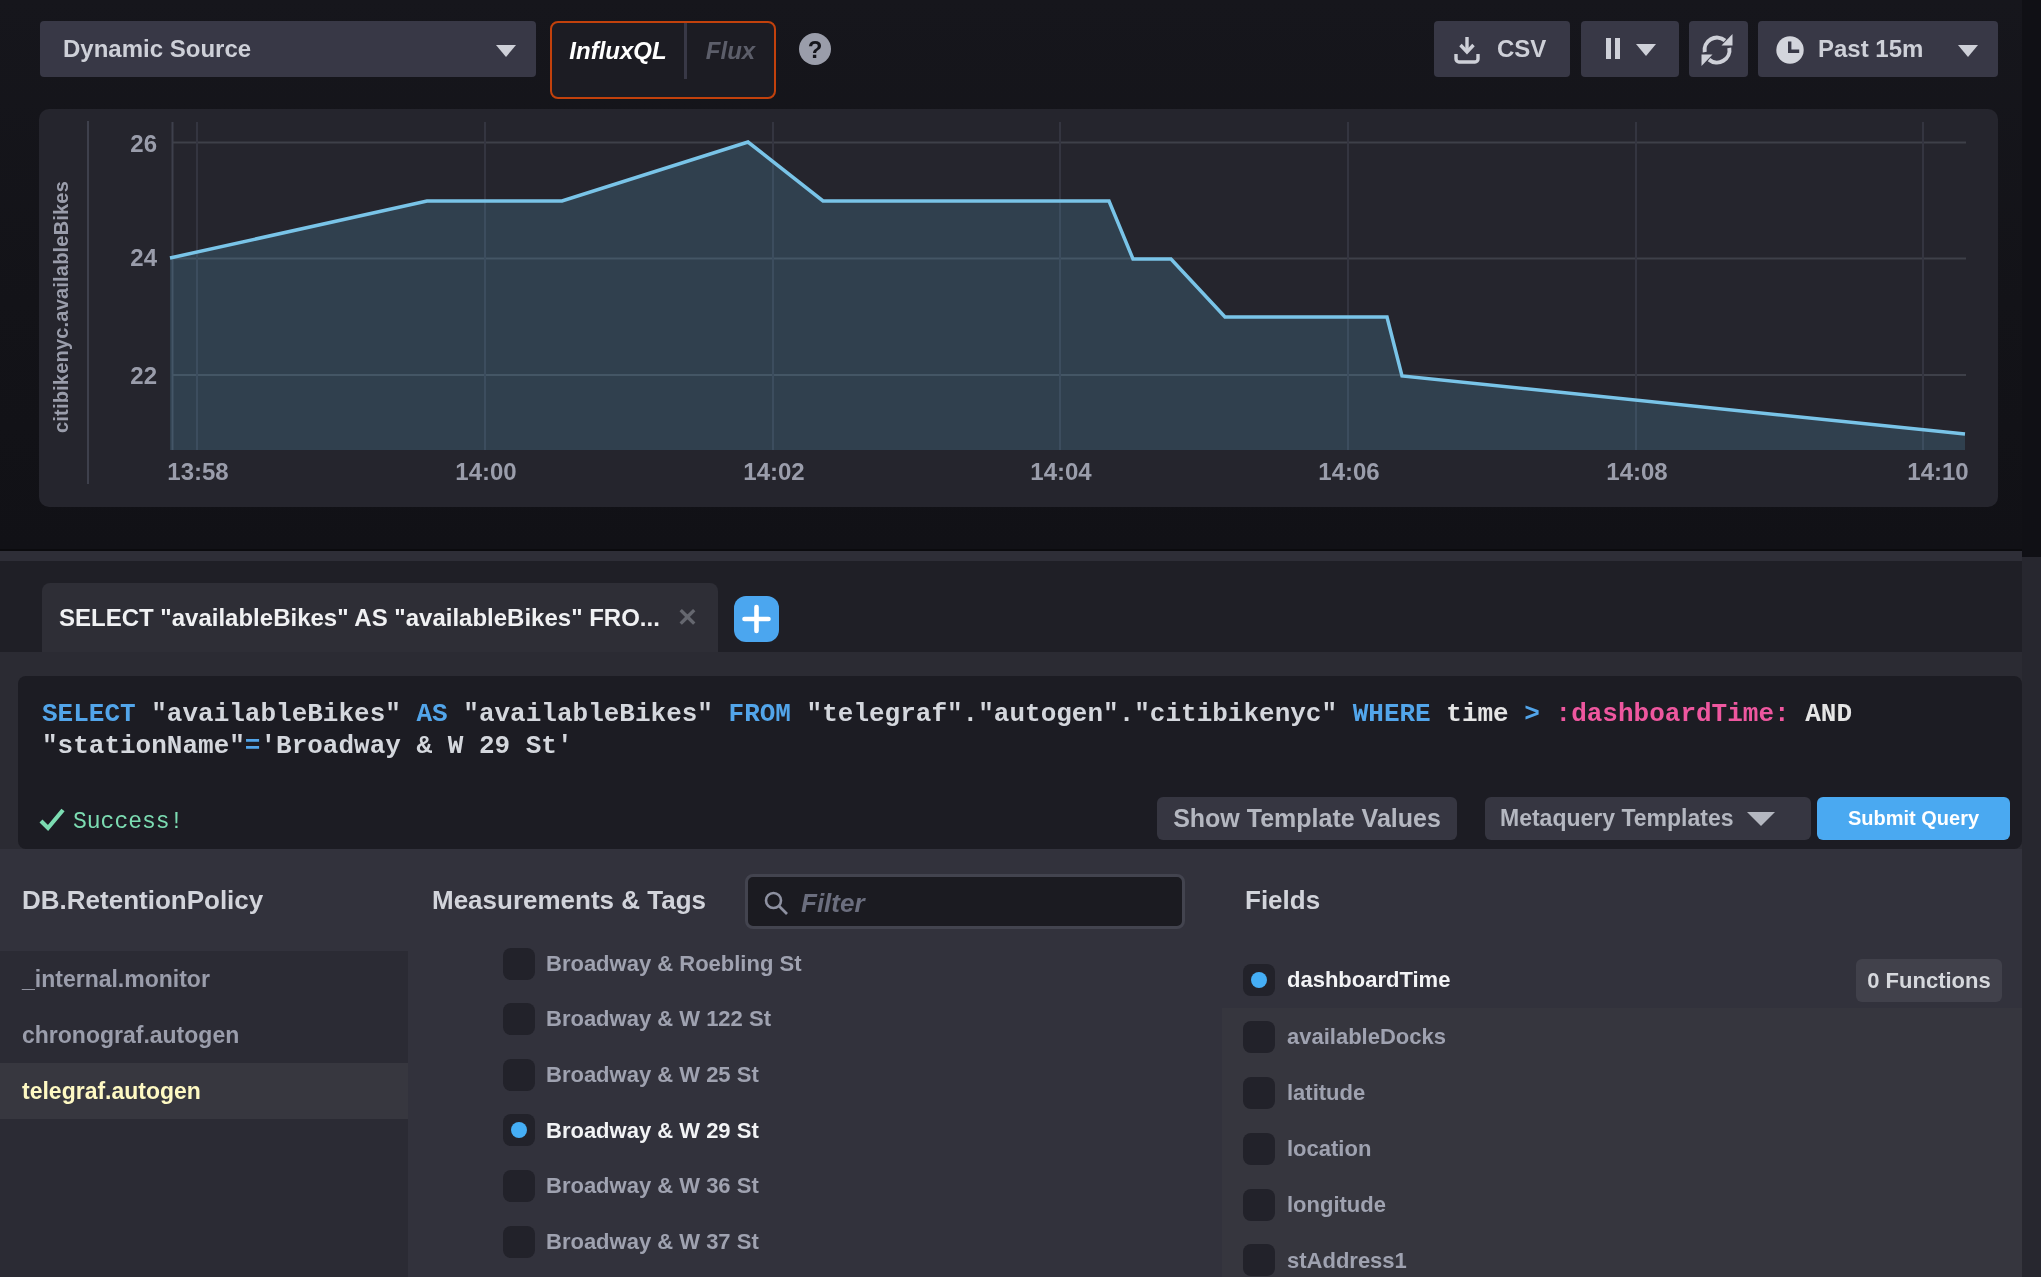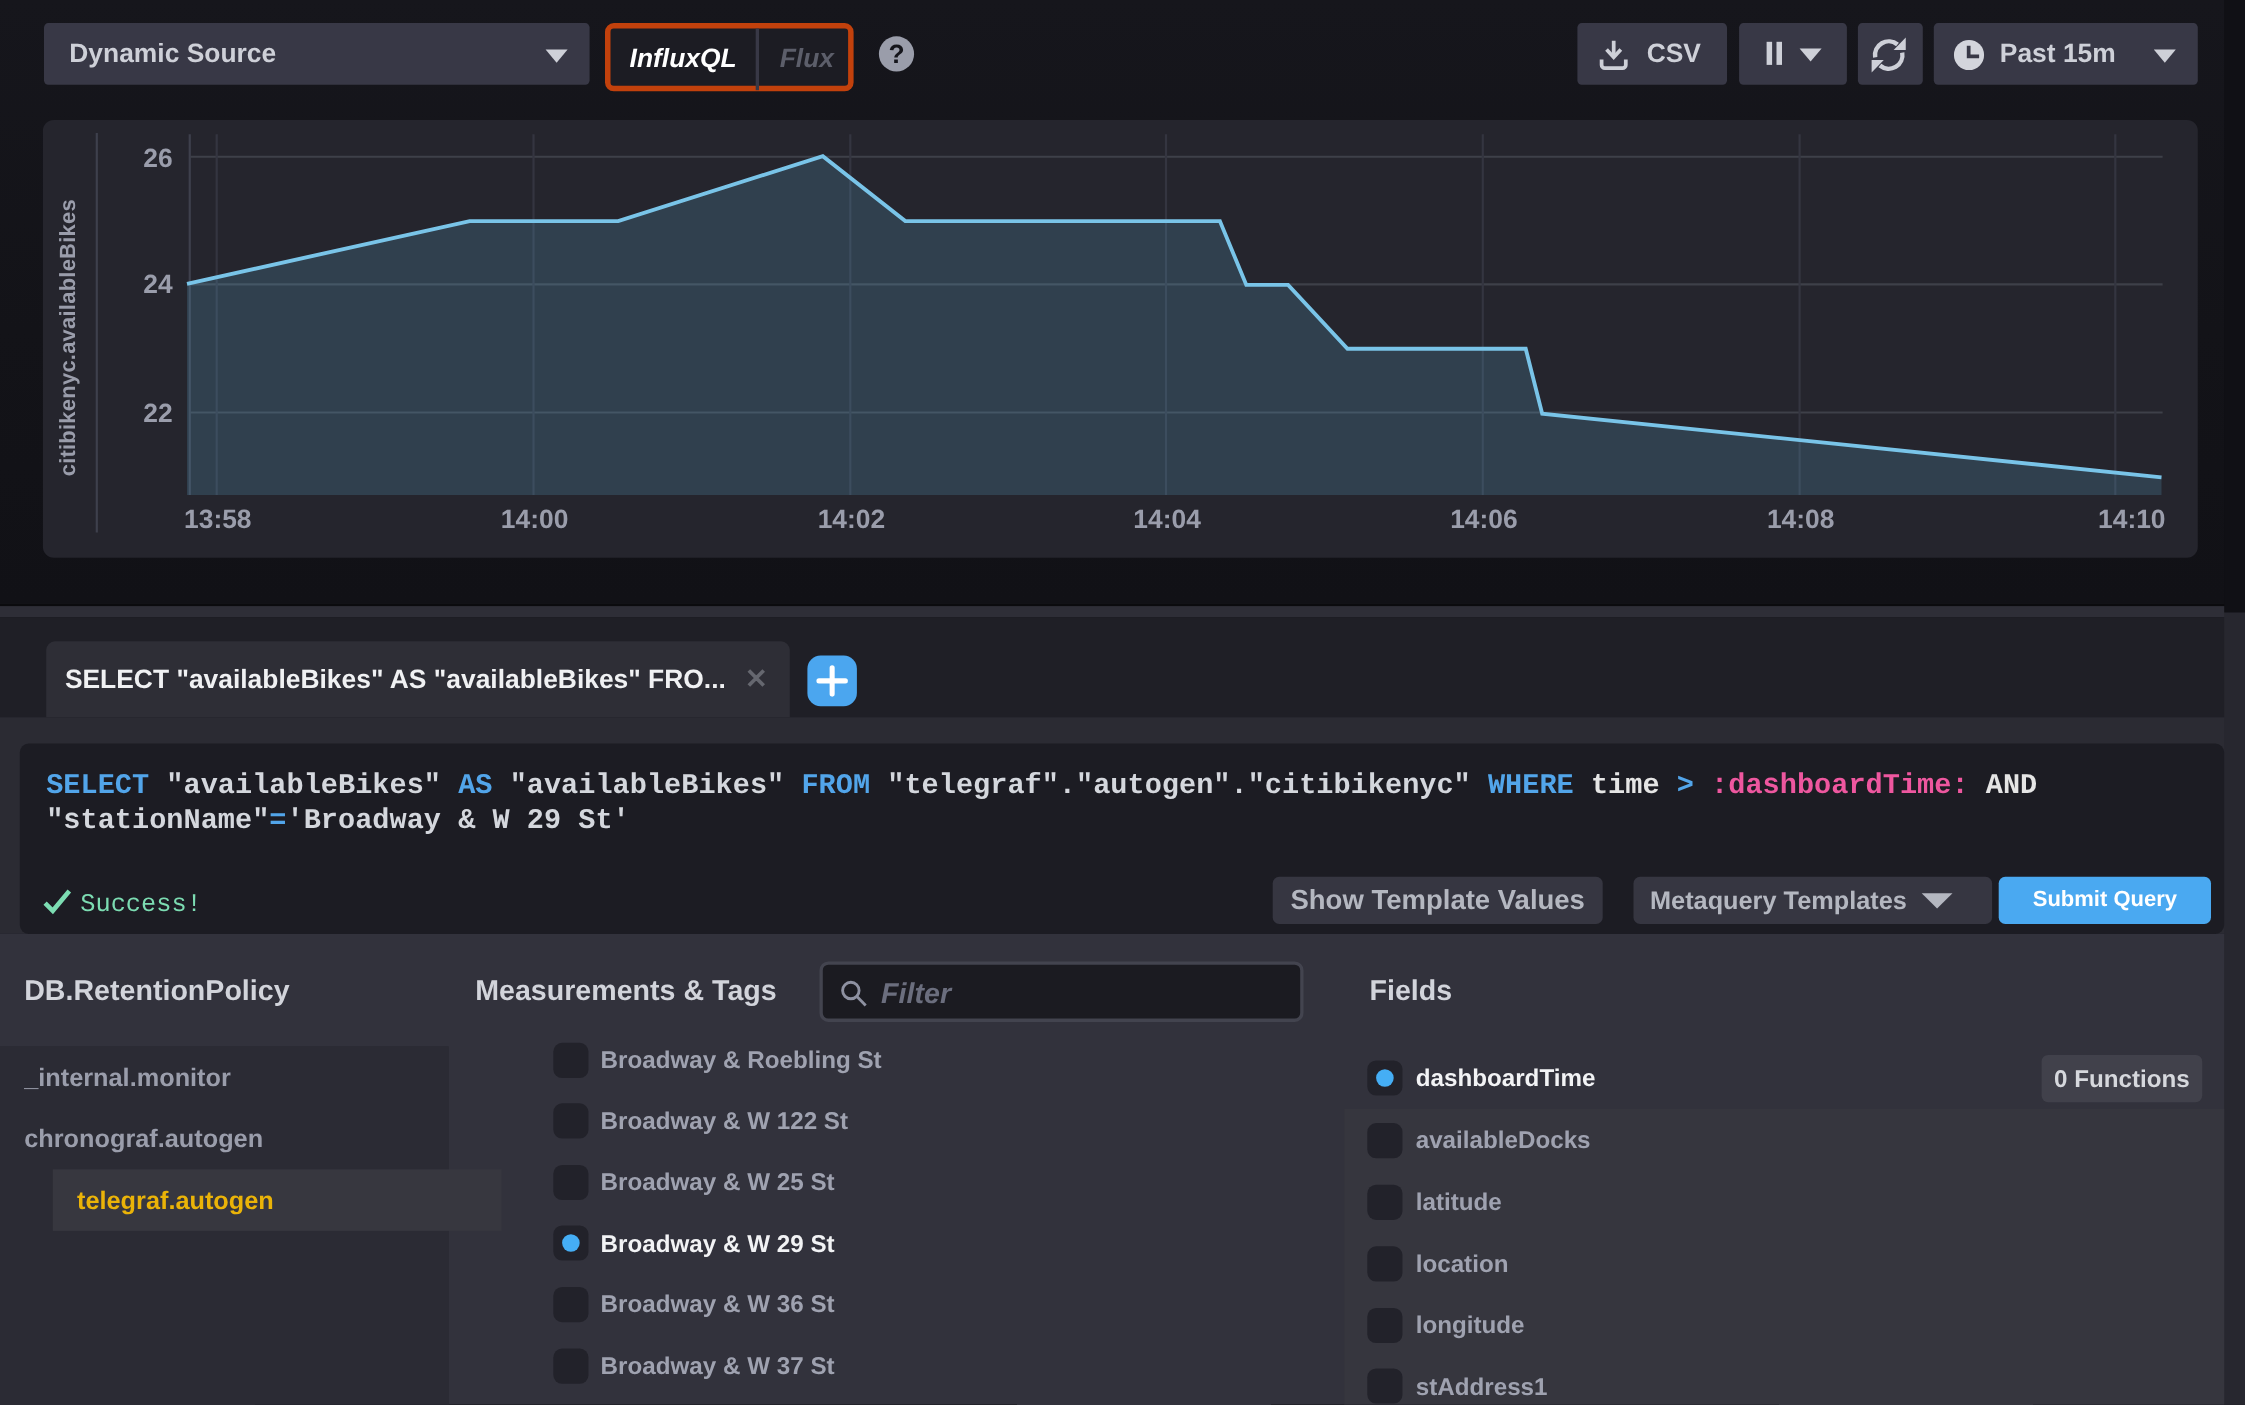--- a/index.html
+++ b/index.html
@@ -15,21 +15,21 @@
 #band-build  { left:0; top:849px; width:2041px; height:428px; background:#32323c; }
 #rail-top    { left:2022px; top:0; width:19px; height:557px; background:#101015; }
 #rail-bot    { left:2022px; top:557px; width:19px; height:720px; background:#27272f; }
 
 
 .btn { position:absolute; top:21px; height:56px; background:#383846; border-radius:4px; color:#ced0d8; font-weight:bold; font-size:24px; line-height:56px; }
 #src-dd { left:40px; width:496px; }
 #src-dd span { position:absolute; left:23px; }
 .caret { position:absolute; width:0; height:0; border-left:10.5px solid transparent; border-right:10.5px solid transparent; border-top:12px solid #ced0d8; }
 #src-dd .caret { right:20px; top:24px; }
-#ql-toggle { position:absolute; left:550px; top:21px; width:226px; height:62px; border:5px solid #c2410c; border-radius:8px; background:#1c1c23;text-decoration:underline; }
+#ql-toggle { position:absolute; left:550px; top:21px; width:226px; height:78px; border:2px solid #c2410c; border-radius:8px; background:#1c1c23;text-decoration:underline; }
 #ql-toggle .seg1 { position:absolute; left:0; top:0; width:135px; height:56px; border-right:3px solid #383846; color:#ffffff; font-style:italic; font-weight:bold; font-size:24px; line-height:56px; text-align:center; }
 #ql-toggle .seg2 { position:absolute; left:138px; top:0; width:81px; height:56px; color:#5c5e6a; font-style:italic; font-weight:bold; font-size:24px; line-height:56px; text-align:center; }
 #help-q { position:absolute; left:799px; top:33px; width:32px; height:32px; border-radius:50%; background:#9a9daa; color:#15151b; font-weight:bold; font-size:24px; text-align:center; line-height:33px; }
 #btn-csv { left:1434px; width:136px; }
 #btn-pause { left:1581px; width:98px; }
 #btn-refresh { left:1689px; width:59px; }
 #btn-time { left:1758px; width:240px; }
 
 
 #chart-panel { left:39px; top:109px; width:1959px; height:398px; background:#25252d; border-radius:10px; }
@@ -52,21 +52,21 @@
 #qbtn1 { left:1157px; width:300px; }
 #qbtn2 { left:1485px; width:326px; }
 #qbtn2 .caret { border-left:14px solid transparent; border-right:14px solid transparent; border-top:14px solid #b4b7c0; left:262px; top:15px; }
 #qbtn3 { left:1817px; width:193px; background:#4aa9f1; color:#ffffff; font-size:20px; }
 
 
 .hdg { position:absolute; font-size:26px; font-weight:bold; color:#d2d4db; }
 #list-db { left:0; top:951px; width:408px; height:326px; background:#2b2b34; }
 .dbrow { position:absolute; left:0; width:408px; height:56px; line-height:56px; font-size:23px; font-weight:bold; color:#9a9dab; }
 .dbrow span { margin-left:22px; }
-#dbrow3 { background:#37373f; color:#eab308;margin-left:48px; }
+#dbrow3 { background:#37373f; color:#fef9c3; }
 #fields-strip { left:1222px; top:1008px; width:800px; height:269px; background:#36363e; }
 .cb { position:absolute; width:32px; height:32px; background:#22222a; border-radius:8px; }
 .dot { position:absolute; width:16px; height:16px; background:#45aef5; border-radius:50%; left:8px; top:8px; }
 .itxt { position:absolute; font-size:22px; font-weight:bold; color:#9fa2b0; white-space:nowrap; }
 .sel { color:#f2f3f5; }
 #filter-box { position:absolute; left:745px; top:874px; width:440px; height:55px; background:#1b1b21; border:3px solid #43444f; border-radius:8px; }
 #filter-box .ph { position:absolute; left:53px; top:11px; font-size:26px; font-style:italic; font-weight:bold; color:#6b6e7e; }
 #fn-btn { position:absolute; left:1856px; top:959px; width:146px; height:43px; background:#41414b; border-radius:6px; color:#d6d8dd; font-weight:bold; font-size:22px; line-height:43px; text-align:center; }
 </style>
 </head>

